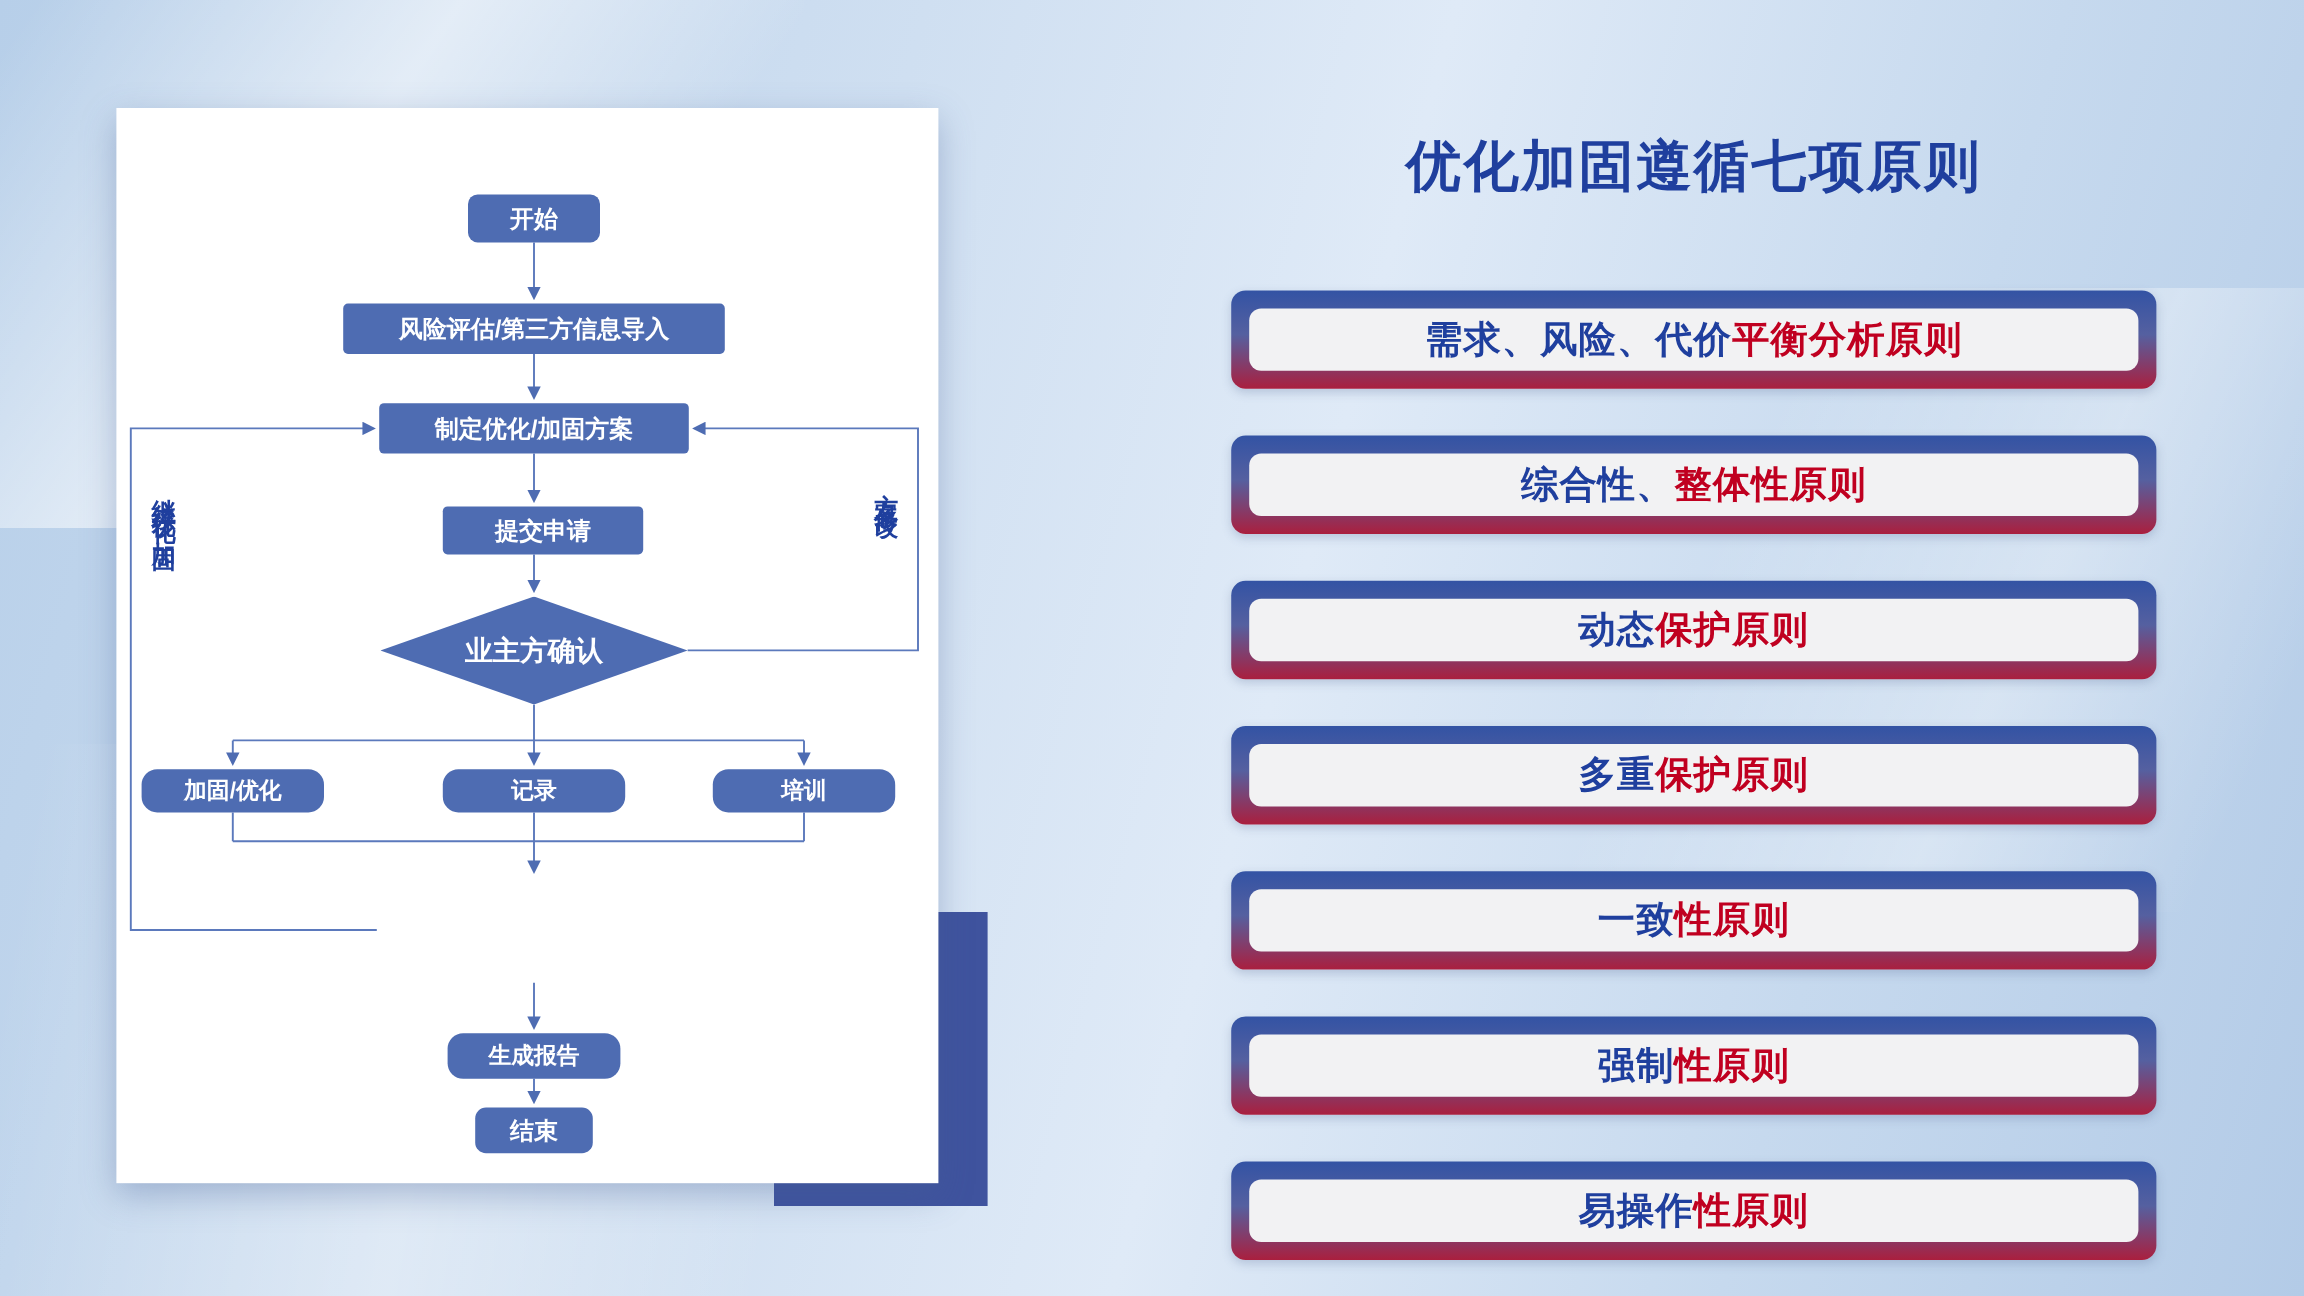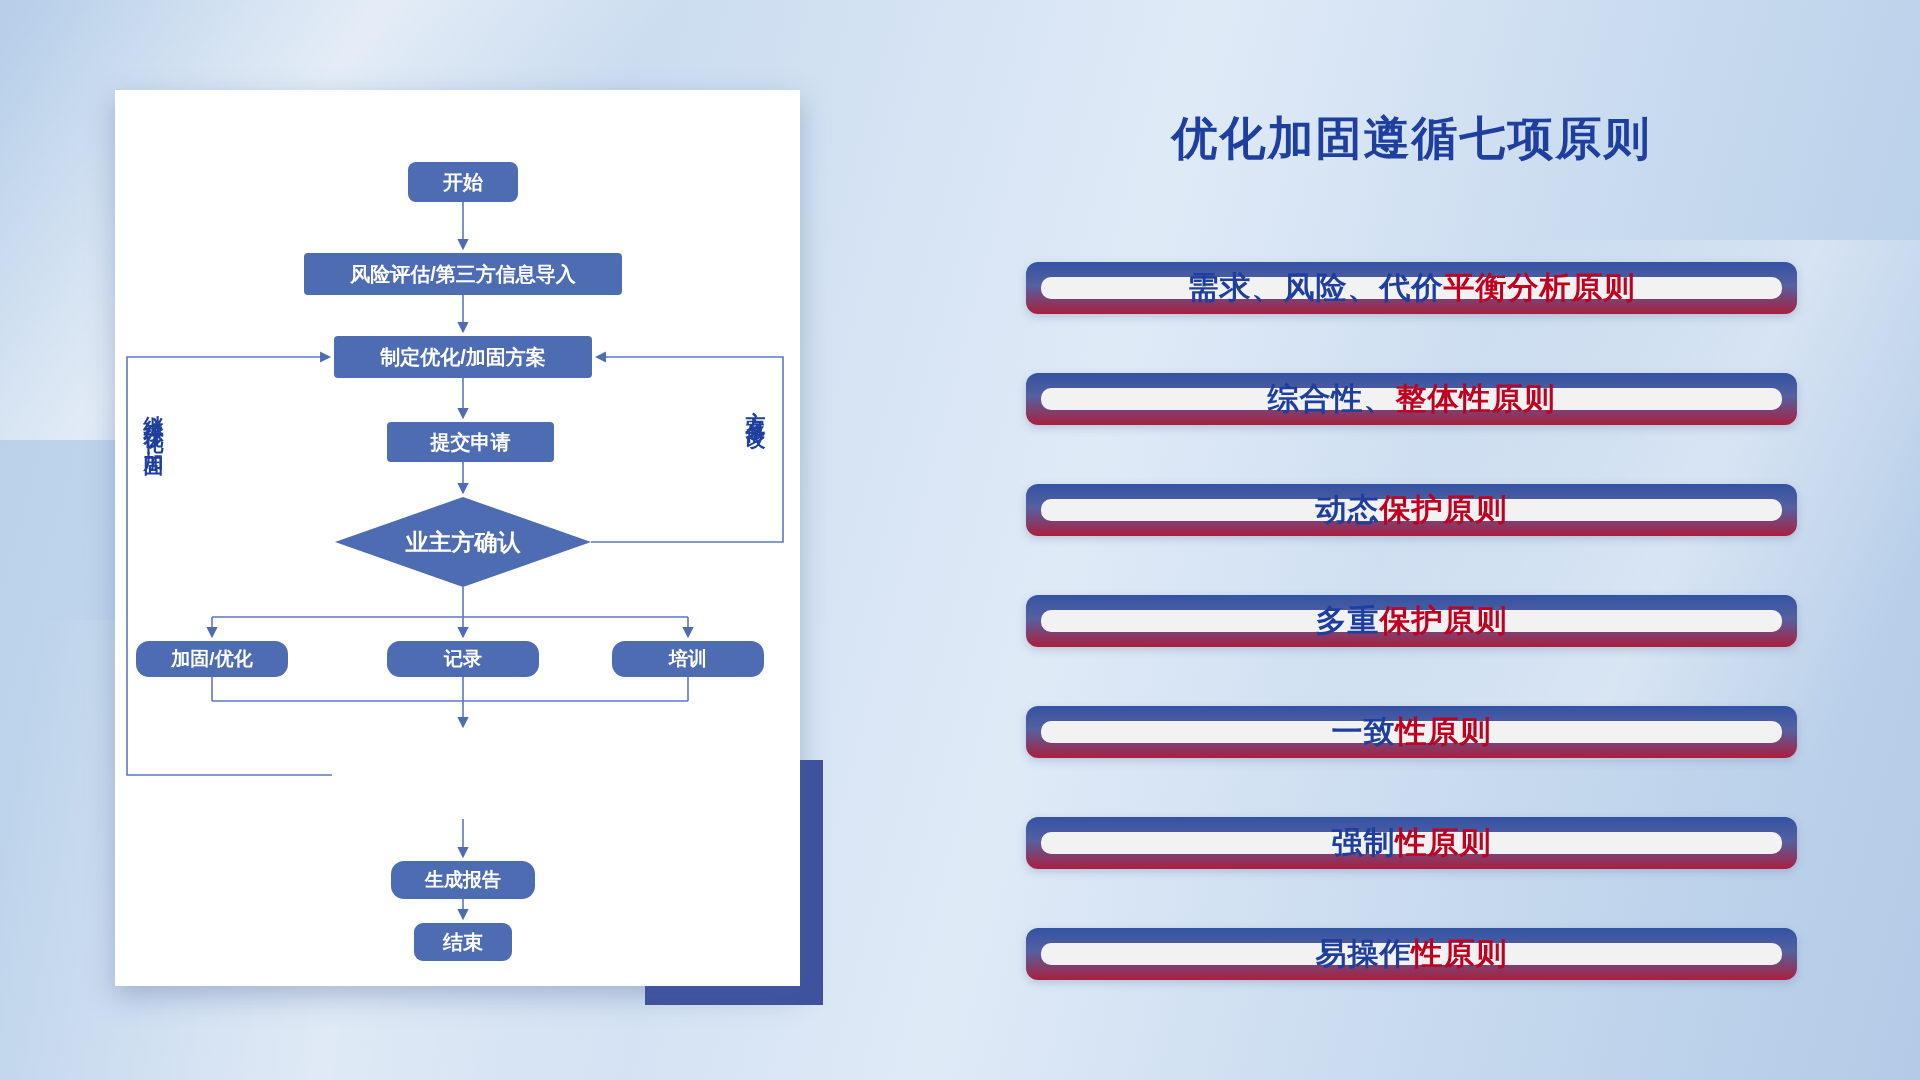--- a/index.html
+++ b/index.html
@@ -12,21 +12,21 @@
   .streak-a{left:-150px;top:-80px;width:820px;height:520px;
     background:linear-gradient(125deg,rgba(255,255,255,0) 20%,rgba(255,255,255,.55) 50%,rgba(255,255,255,0) 75%);}
   .streak-b{left:1280px;top:240px;width:740px;height:520px;
     background:linear-gradient(115deg,rgba(255,255,255,0) 25%,rgba(255,255,255,.35) 55%,rgba(255,255,255,0) 80%);}
   .streak-c{left:-120px;top:620px;width:960px;height:460px;
     background:linear-gradient(100deg,rgba(255,255,255,0) 15%,rgba(255,255,255,.4) 50%,rgba(255,255,255,0) 80%);}
 
   
   .accent-block{position:absolute;left:645px;top:760px;width:178px;height:245px;background:#3f539e;}
   .flow-card{
-    position:absolute;left:115px;top:90px;width:685px;height:896px;background:#ffffff;
+    position:absolute;left:97px;top:90px;width:685px;height:896px;background:#ffffff;
     box-shadow:0 10px 26px rgba(70,95,150,.35);
   }
   .connectors{position:absolute;left:0;top:0;width:685px;height:896px;}
   .node{
     position:absolute;display:flex;align-items:center;justify-content:center;
     background:#4e6cb2;color:#ffffff;font-weight:bold;font-size:20px;
     border-radius:4px;white-space:nowrap;
   }
   .node.small{font-size:19px;border-radius:13px;}
   .diamond{
@@ -42,24 +42,23 @@
   
   .slide-title{
     position:absolute;left:1026px;top:108px;width:771px;margin:0;
     text-align:center;font-size:46px;font-weight:bold;letter-spacing:2px;
   }
   .principles{
     position:absolute;left:1026px;top:242px;width:771px;
     display:flex;flex-direction:column;gap:39px;
   }
   .principle{
-    height:52px;border-radius:12px;padding:15px;box-sizing:border-box;
+    height:82px;border-radius:12px;padding:15px;box-sizing:border-box;
     background:linear-gradient(180deg,#3353a4 0%,#5560a0 45%,#aa1f3e 100%);
     box-shadow:0 3px 8px rgba(100,120,160,.3);
-    margin-top:20px;
   }
   .principle-inner{
     width:100%;height:100%;border-radius:10px;background:#f2f2f3;
     display:flex;align-items:center;justify-content:center;
     font-size:31px;font-weight:bold;letter-spacing:1px;white-space:nowrap;
   }
 </style>
 </head>
 <body>
 

